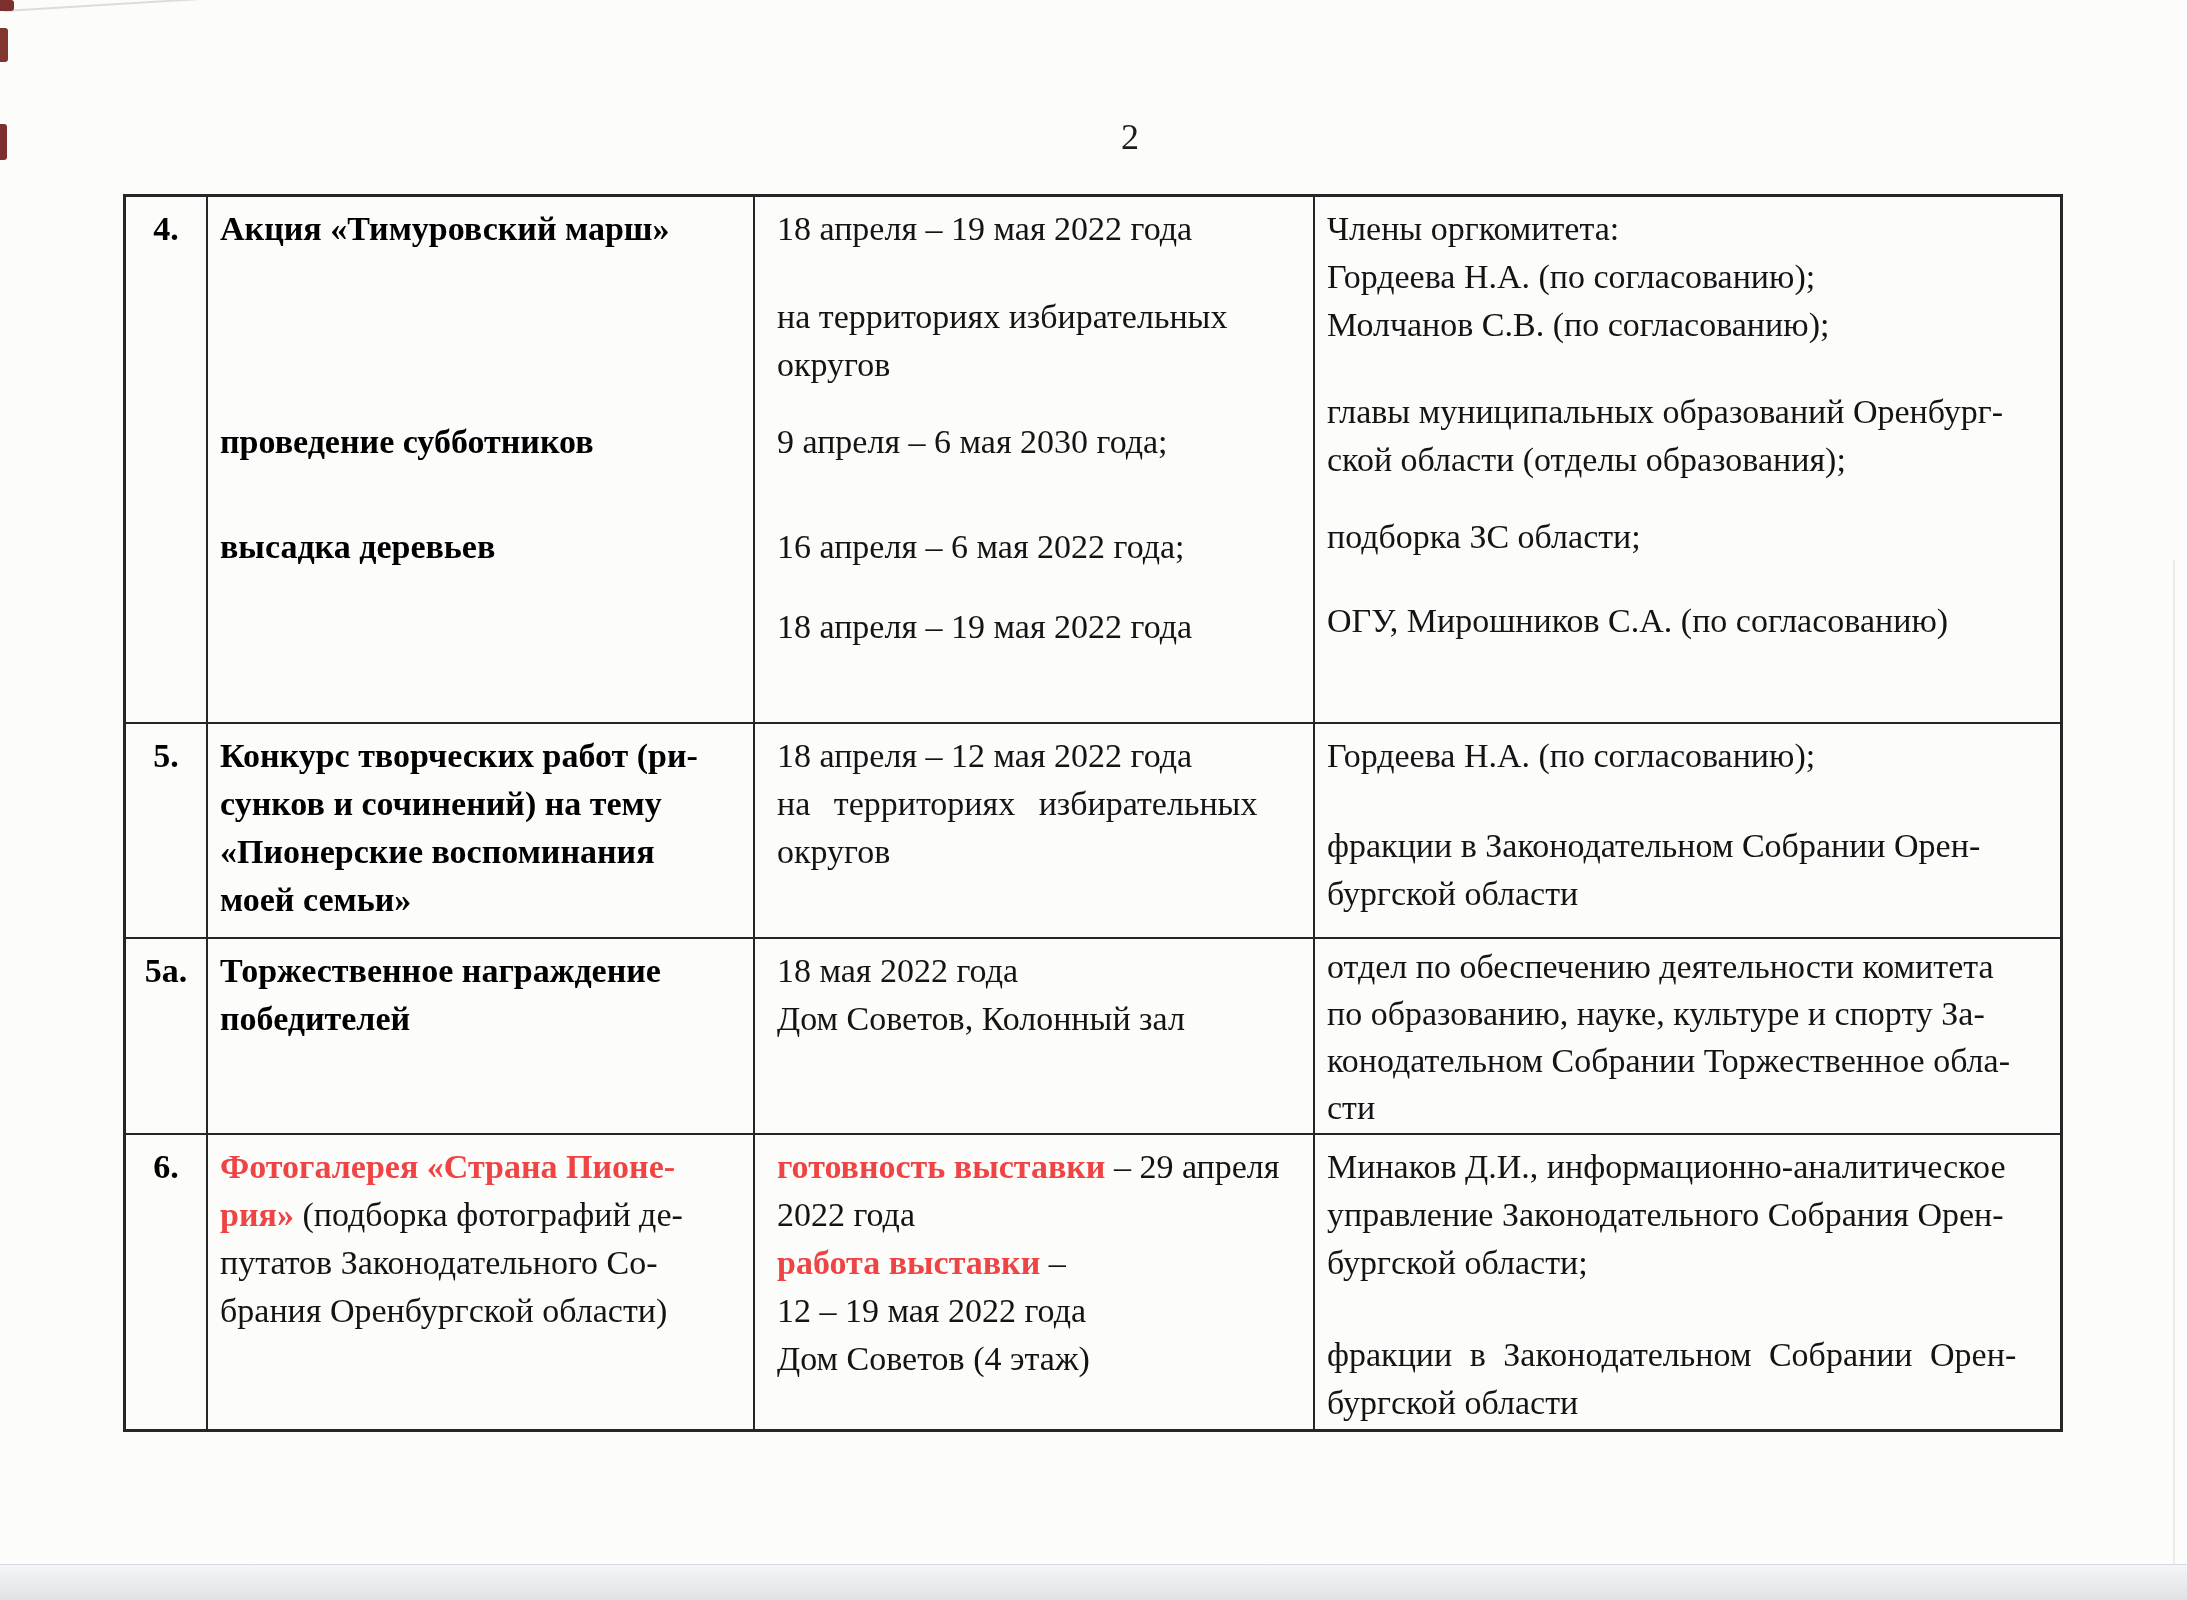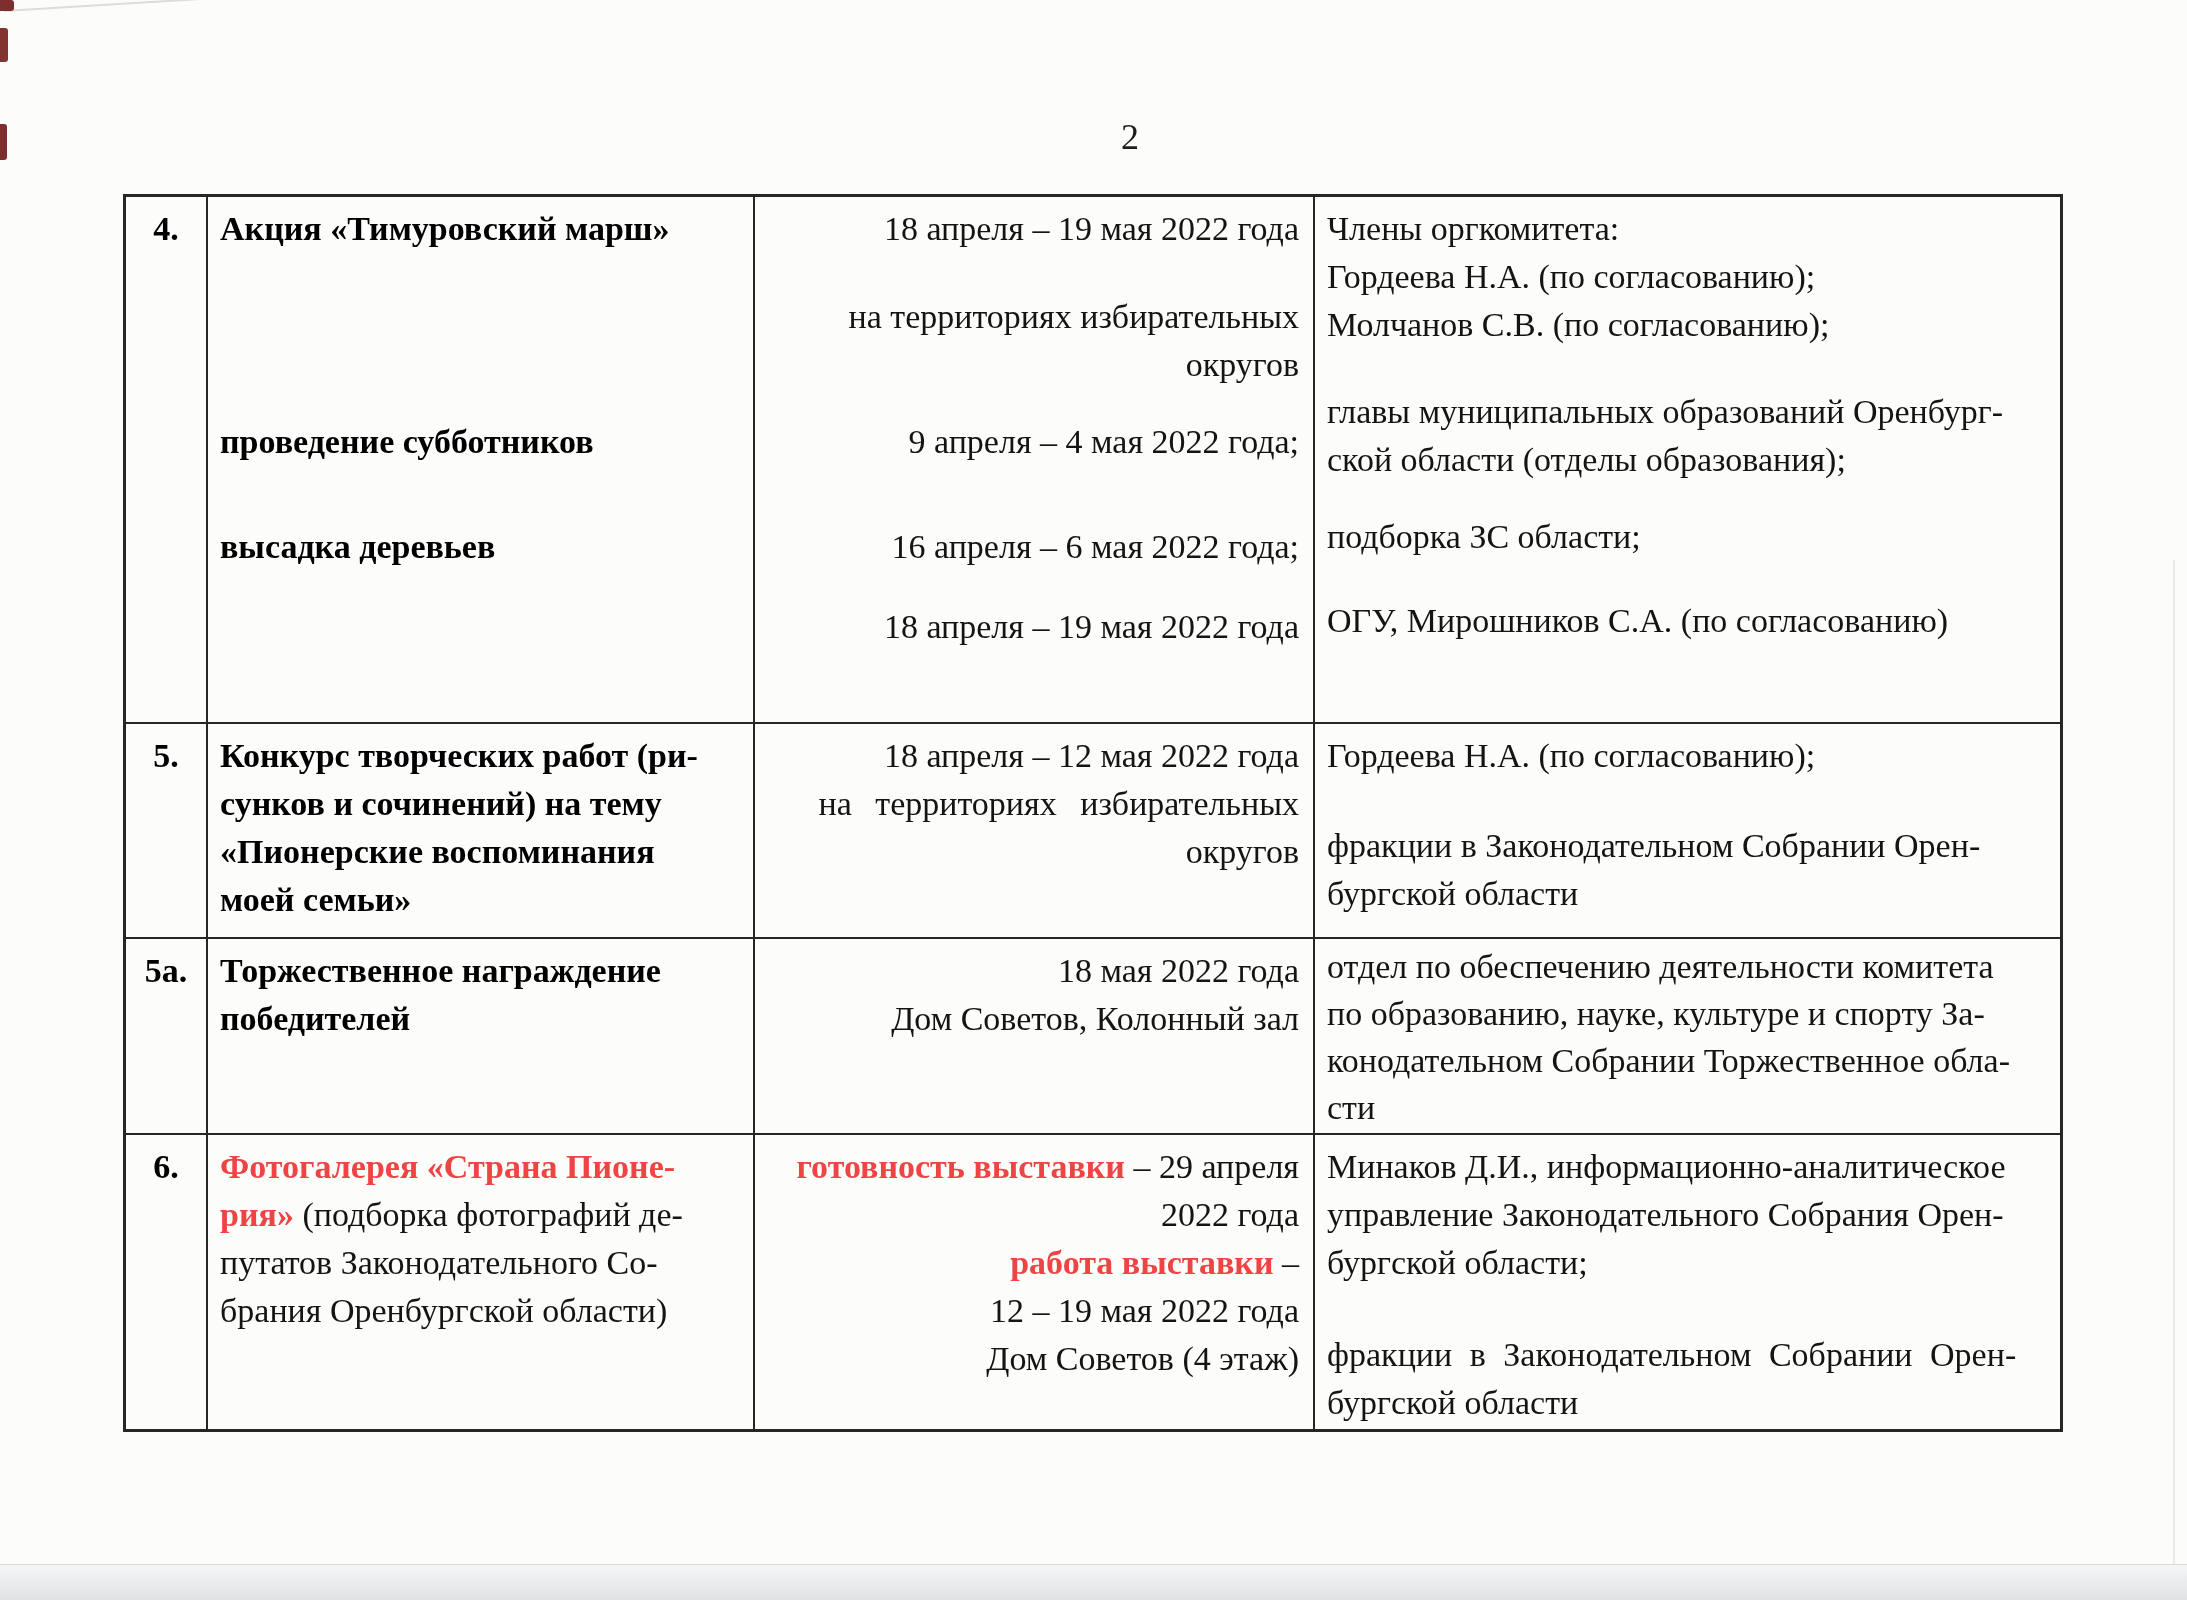--- a/index.html
+++ b/index.html
@@ -33,21 +33,21 @@
     grid-template-rows:525px 215px 196px auto;
   }
   .c{box-sizing:border-box;border-left:2px solid #262626;border-top:2px solid #262626;
      overflow:hidden;padding:8px 14px 0 12px;}
   .fc{border-left:none;}
   .fr{border-top:none;}
   .c p{margin:0;font-size:34px;line-height:48px;color:#141414;}
   .cnum{text-align:center;padding-left:2px;padding-right:2px;}
   .cnum p{font-weight:bold;color:#000;}
   .cact p{font-weight:bold;color:#000;}
-  .cdat{padding-left:10px;text-align:right;}
+  .cdat{padding-left:22px;}
   .b{font-weight:bold;color:#ef4444;}
   .rg{font-weight:normal;color:#141414;}
   .ws1{word-spacing:15px;}
   .ws2{word-spacing:9px;}
   .tight p{line-height:47px;}
   .tight{padding-top:4px;}
   
   .m165{margin-top:165px!important;} .m57{margin-top:57px!important;}
   .m32{margin-top:32px!important;}  .m40{margin-top:40px!important;}
   .m29{margin-top:29px!important;}  .m39{margin-top:39px!important;}
@@ -75,21 +75,21 @@
       <p>4.</p>
     </div>
     <div class="c fr cact">
       <p>Акция «Тимуровский марш»</p>
       <p class="m165">проведение субботников</p>
       <p class="m57">высадка деревьев</p>
     </div>
     <div class="c fr cdat">
       <p>18 апреля – 19 мая 2022 года</p>
       <p class="m40">на территориях избирательных округов</p>
-      <p class="m29">9 апреля – 4 мая 2022 года;</p>
+      <p class="m29">9 апреля – 6 мая 2030 года;</p>
       <p class="m57">16 апреля – 6 мая 2022 года;</p>
       <p class="m32">18 апреля – 19 мая 2022 года</p>
     </div>
     <div class="c fr cres">
       <p>Члены оргкомитета:</p>
       <p>Гордеева Н.А. (по согласованию);</p>
       <p>Молчанов С.В. (по согласованию);</p>
       <p class="m39">главы муниципальных образований Оренбург-</p>
       <p>ской области (отделы образования);</p>
       <p class="m29">подборка ЗС области;</p>

